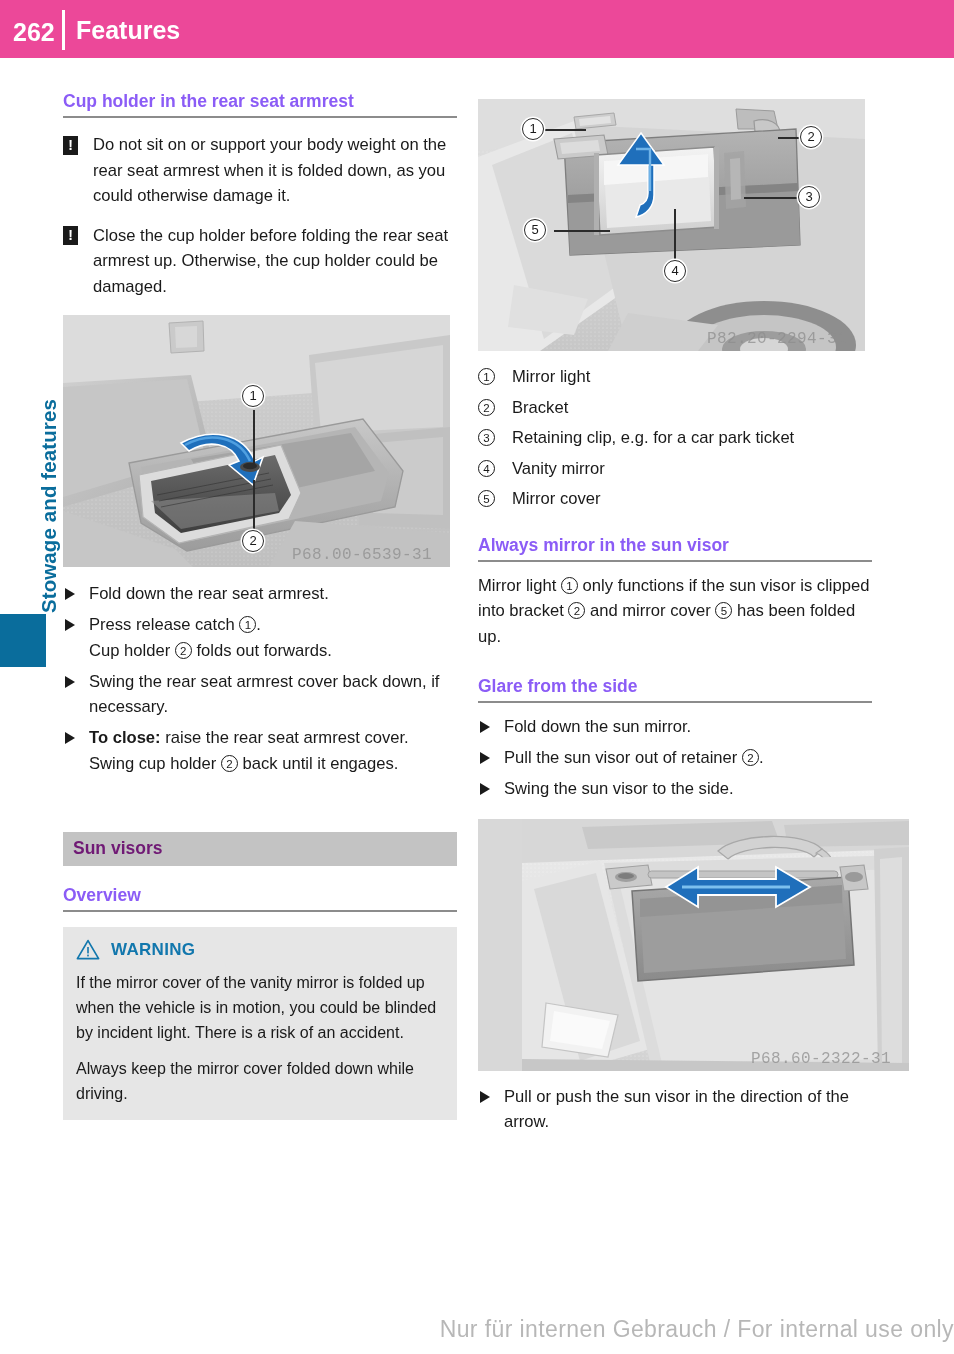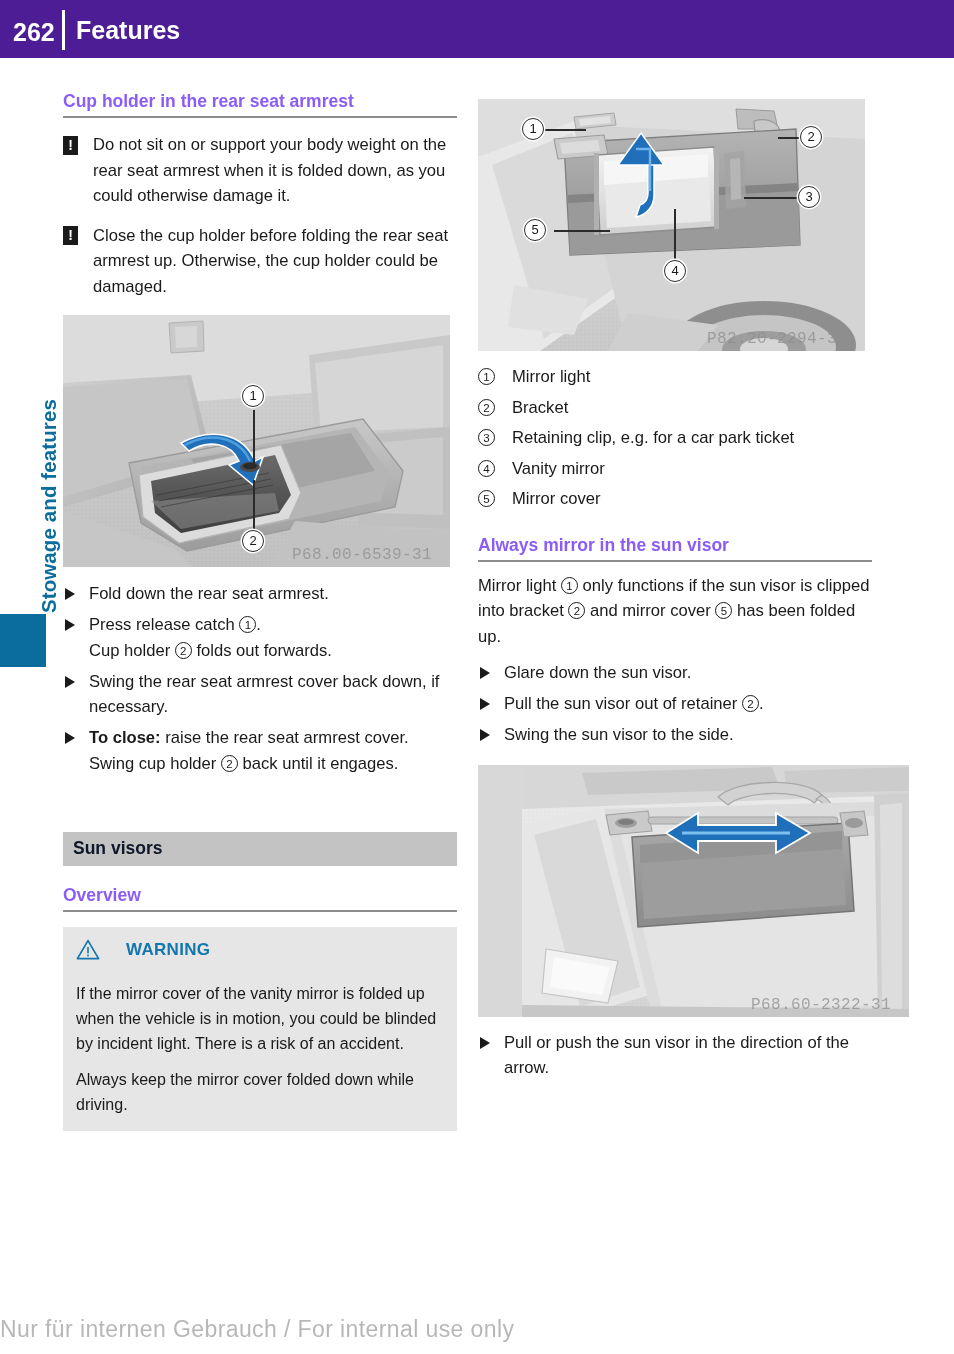--- a/index.html
+++ b/index.html
@@ -13,21 +13,21 @@
     font-family: "Liberation Sans", sans-serif;
     color: #1a1a1a;
     overflow: hidden;
   }
 
   
   .header {
     position: absolute;
     left: 0; top: 0;
     width: 954px; height: 58px;
-    background: #4c1d95;
+    background: #ec4899;
   }
   .header-pagenum {
     position: absolute;
     left: 13px; top: 18px;
     width: 42px;
     text-align: left;
     color: #ffffff;
     font-size: 25px;
     font-weight: bold;
     letter-spacing: 0px;
@@ -86,21 +86,21 @@
     font-weight: bold;
     line-height: 22px;
     color: #8b5cf6;
     padding-bottom: 4px;
     border-bottom: 2.5px solid #8c8c8c;
   }
   .section-bar {
     background: #c3c3c3;
     font-size: 17.5px;
     font-weight: bold;
-    color: #0f172a;
+    color: #701a75;
     padding: 6px 10px 7px 10px;
     line-height: 21px;
   }
 
   p.body {
     margin: 0;
     font-size: 16.6px;
     line-height: 25.5px;
     color: #1a1a1a;
   }
@@ -179,22 +179,22 @@
   }
 
   
   .warnbox {
     background: #e6e6e6;
     padding: 12px 13px 14px 13px;
   }
   .warn-head {
     display: flex;
     align-items: center;
-    gap: 26px;
-    margin-bottom: 21px;
+    gap: 11px;
+    margin-bottom: 10px;
   }
   .warn-tri {
     width: 24px; height: 21px;
     flex: 0 0 auto;
   }
   .warn-label {
     color: #1277ad;
     font-size: 17px;
     font-weight: bold;
     letter-spacing: 0.3px;
@@ -240,21 +240,21 @@
   .leader {
     position: absolute;
     background: #2b2b2b;
   }
 
   
   .footer-mark {
     position: absolute;
     left: 0; top: 1316px;
     width: 954px;
-    text-align: left;
+    text-align: right;
     font-size: 23px;
     color: #b4b4b4;
     font-family: "Liberation Sans", sans-serif;
     letter-spacing: 0.4px;
     opacity: .95;
   }
 </style>
 </head>
 <body>
 
@@ -502,25 +502,26 @@
     <li>
       <span class="cnum">5</span>
       <span>Mirror cover</span>
     </li>
   </ul>
 
   <h2 class="sub-head" style="margin-top:22px;">Always mirror in the sun visor</h2>
 
   <p class="body" style="margin-top:11px;"><span>Mirror light </span><span class="cnum">1</span><span> only functions if the sun visor is clipped into bracket </span><span class="cnum">2</span><span> and mirror cover </span><span class="cnum">5</span><span> has been folded up.</span></p>
 
+  <h2 class="sub-head" style="margin-top:26px;">Glare from the side</h2>
 
   <ul class="steps" style="margin-top:11px;">
     <li>
       <span class="tri"></span>
-      <span>Glare down the sun visor.</span>
+      <span>Fold down the sun mirror.</span>
     </li>
     <li>
       <span class="tri"></span>
       <span>Pull the sun visor out of retainer </span><span class="cnum">2</span><span>.</span>
     </li>
     <li>
       <span class="tri"></span>
       <span>Swing the sun visor to the side.</span>
     </li>
   </ul>

